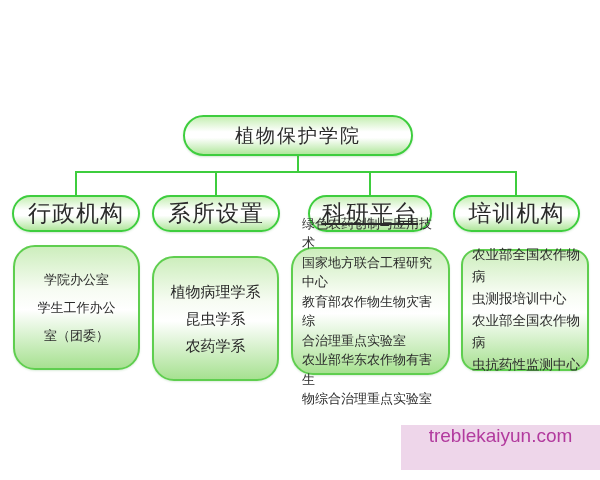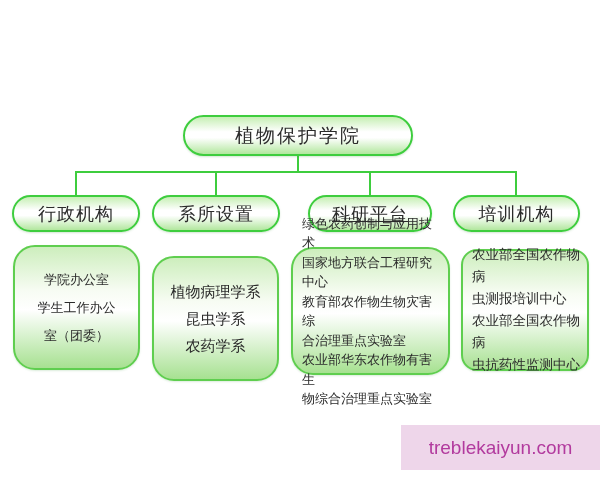--- a/index.html
+++ b/index.html
@@ -8,21 +8,21 @@
     font-family:"Liberation Sans","DejaVu Sans",sans-serif;color:#2b2b2b;
   }
   .box{
     position:absolute;box-sizing:border-box;
     display:flex;align-items:center;justify-content:center;
     border:2px solid #3ecd3e;
     background:linear-gradient(to bottom,#c6efb4 0%,#ffffff 40%,#ffffff 56%,#b2e79e 100%);
     box-shadow:0 1px 2px rgba(80,160,80,0.25);
   }
   .root-box{left:183px;top:115px;width:230px;height:41px;border-radius:21px;font-size:19px;letter-spacing:2px;}
-  .l2-box{top:195px;height:37px;border-radius:19px;font-size:18px;letter-spacing:1px;}
+  .l2-box{top:195px;height:37px;border-radius:19px;font-size:23px;letter-spacing:1px;}
   .b1{left:12px;width:128px;}
   .b2{left:152px;width:128px;}
   .b3{left:308px;width:124px;text-decoration:underline;}
   .b4{left:453px;width:127px;justify-content:center;}
   .leaf{
     position:absolute;box-sizing:border-box;border:2px solid #5fce4f;border-radius:22px;
     background:linear-gradient(to bottom,#cdeebd 0%,#f7fcf3 36%,#ffffff 52%,#a7e191 100%);
     display:flex;flex-direction:column;justify-content:center;
     box-shadow:0 1px 2px rgba(80,160,80,0.2);
   }
@@ -33,21 +33,21 @@
   .l2{left:152px;top:256px;width:127px;height:125px;font-size:15px;line-height:27px;}
   .l3{left:291px;top:247px;width:159px;height:128px;font-size:13px;line-height:19.5px;}
   .l4{left:461px;top:249px;width:128px;height:122px;font-size:13.5px;line-height:22px;border-radius:16px;}
   .conn{position:absolute;background:#3ecd3e;}
   .trunk{left:297px;top:155px;width:2px;height:17px;}
   .hline{left:75px;top:171px;width:442px;height:2px;}
   .drop{top:171px;width:2px;height:25px;}
   .d1{left:75px;} .d2{left:215px;} .d3{left:369px;} .d4{left:515px;}
   .watermark{
     position:absolute;left:401px;top:425px;width:199px;height:45px;
-    background:#eed6ea;display:flex;align-items:center;justify-content:center;
+    background:#eed6ea;display:flex;align-items:flex-start;justify-content:center;
     font-size:19px;color:#b23a9e;
   }
 </style>
 </head>
 <body>
 
 <div class="stage">
 
   <div class="conn trunk"></div>
   <div class="conn hline"></div>

